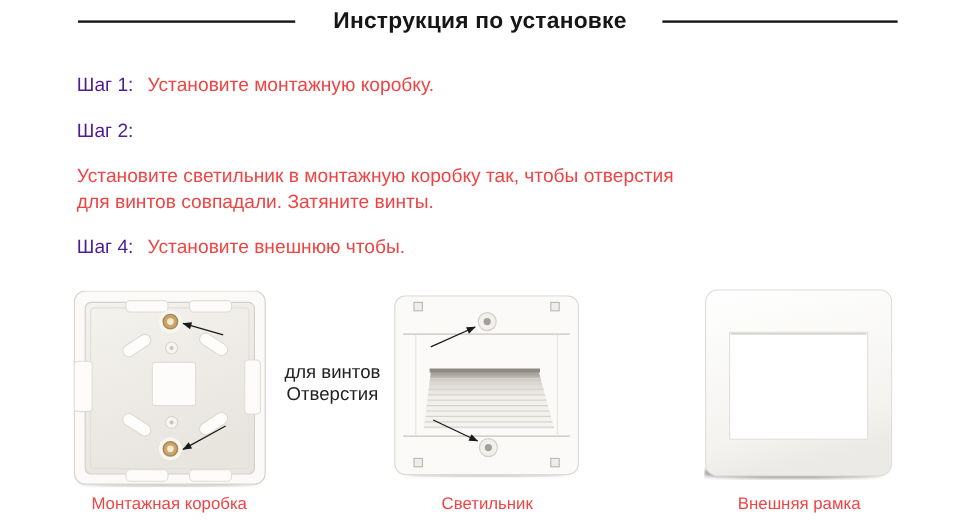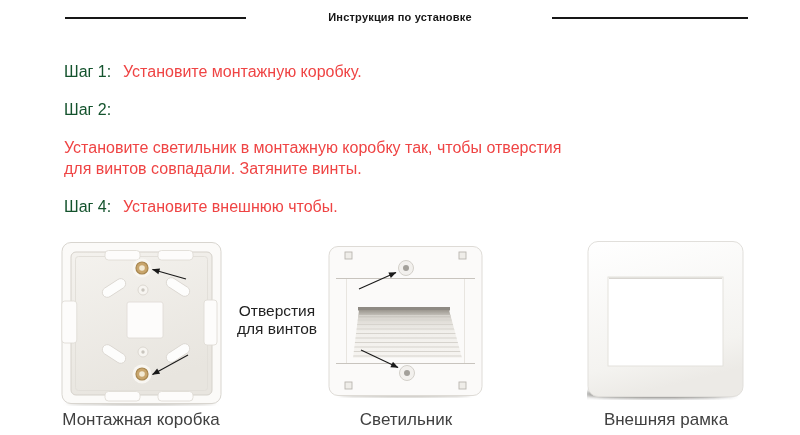--- a/index.html
+++ b/index.html
@@ -10,53 +10,53 @@
     color:#1d1d1d;
     position:relative;
     overflow:hidden;
   }
   .page{position:absolute;inset:0;}
 
   
   .title{
     position:absolute;left:0;top:7px;width:800px;
     margin:0;text-align:center;
-    font-size:11px;font-weight:700;line-height:21px;
+    font-size:19px;font-weight:700;line-height:21px;
     letter-spacing:0.2px;color:#161616;
   }
   .hline{position:absolute;top:17px;height:2px;background:#171717;}
   .hline-left{left:65px;width:181px;}
   .hline-right{left:552px;width:196px;}
 
   
   .steps{position:absolute;left:64px;top:61px;width:660px;}
   .step{display:flex;margin-bottom:17px;}
   .step-label{
-    flex:0 0 59px;font-size:16px;line-height:21px;color:#14532d;white-space:nowrap;
+    flex:0 0 59px;font-size:16px;line-height:21px;color:#4c1d95;white-space:nowrap;
   }
   .step-text{
     font-size:16px;line-height:21px;color:#ef4444;max-width:525px;
   }
 
   
   .annotation{
     position:absolute;left:227px;top:302px;width:100px;
     text-align:center;font-size:15.5px;line-height:17.5px;color:#222;
   }
 
   
   .figure{position:absolute;}
   .fig-box{left:61px;top:242px;}
   .fig-light{left:328px;top:246px;}
   .fig-frame{left:587px;top:241px;}
   svg{display:block;}
 
   .fig-label{
     position:absolute;top:410px;width:200px;
-    text-align:center;font-size:17px;line-height:19px;color:#404040;
+    text-align:center;font-size:14px;line-height:19px;color:#ef4444;
   }
   .fig-label-1{left:41px;}
   .fig-label-2{left:306px;}
   .fig-label-3{left:566px;}
 </style>
 </head>
 <body>
 
 <div class="page">
 
@@ -75,22 +75,22 @@
     <div class="step">
       <span class="step-text">Установите светильник в монтажную коробку так, чтобы отверстия для винтов совпадали. Затяните винты.</span>
     </div>
     <div class="step">
       <span class="step-label">Шаг 4:</span>
       <span class="step-text">Установите внешнюю чтобы.</span>
     </div>
   </div>
 
   <div class="annotation">
+    <div>для винтов</div>
     <div>Отверстия</div>
-    <div>для винтов</div>
   </div>
 
   <div class="figure fig-box">
     <svg width="161" height="164" viewBox="0 0 161 164">
       <defs>
         <linearGradient id="bxInt" x1="0" y1="0" x2="0.35" y2="1">
           <stop offset="0" stop-color="#f4f2ee"></stop>
           <stop offset="1" stop-color="#e8e5df"></stop>
         </linearGradient>
         <filter id="bxBlur" x="-50%" y="-300%" width="200%" height="700%">

